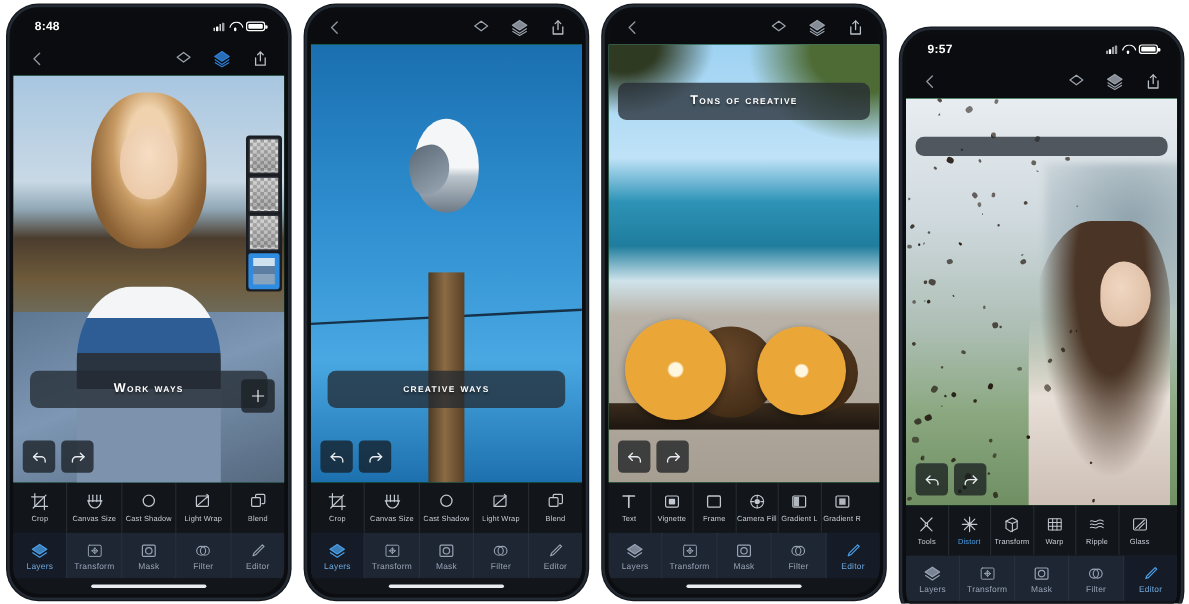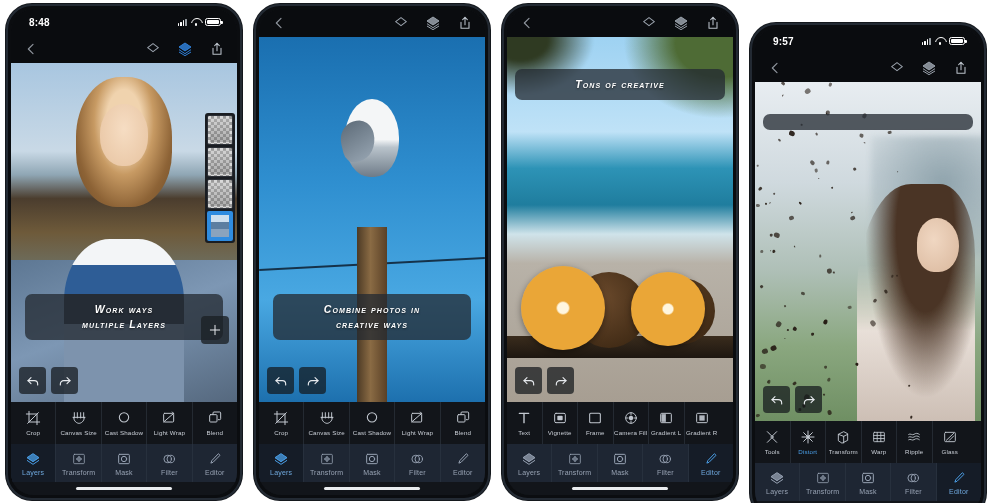--- a/index.html
+++ b/index.html
@@ -62,21 +62,21 @@
   
   .navbar {
     height:28px; flex:0 0 28px; background:#0a0c0f;
     display:flex; align-items:center; padding:0 12px; gap:0;
   }
   .nav-back { width:20px; color:#8d939b; font-size:15px; line-height:1; }
   .nav-right { margin-left:auto; display:flex; align-items:center; gap:16px; }
   .ic { width:16px; height:16px; display:block; }
 
   
-  .canvas { position:relative; flex:1 1 auto; overflow:hidden; background:#15803d;font-style:italic; }
+  .canvas { position:relative; flex:1 1 auto; overflow:hidden; background:#15803d; }
   .canvas .art { position:absolute; inset:0; }
 
   
   .caption {
     position:absolute; left:14px; right:14px;
     background:rgba(36,42,50,.76);
     border-radius:7px;
     padding:8px 6px;
     text-align:center;
     color:#fff;
@@ -335,21 +335,20 @@
               </div>
               <div class="layerthumb">
                 <div class="inner" style="background:linear-gradient(180deg,rgba(200,200,200,.35),rgba(90,90,90,.35))"></div>
               </div>
               <div class="layerthumb sel">
                 <div class="inner" style="background:linear-gradient(180deg,#cfe0ee 0 30%,#5c7ea0 30% 62%,#8aa3bd 62% 100%)"></div>
               </div>
             </div>
       <div class="caption bottom">
         <div>Work ways</div>
-        <div>multiple Layers</div>
       </div>
       <div class="undoredo">
         <div class="urbtn">
                 <span style="color:#e7eaee">
                   <svg class="ic" viewBox="0 0 24 24" fill="none" stroke="currentColor" stroke-width="1.7" stroke-linecap="round" stroke-linejoin="round">
                     <path d="M9 7 4.5 11.5 9 16"></path>
                     <path d="M4.5 11.5H14a5 5 0 0 1 5 5V18"></path>
                   </svg>
                 </span>
               </div>
@@ -513,21 +512,20 @@
     </div>
 
     <div class="canvas">
       <div class="art scene2">
       <div class="wire"></div>
               <div class="post"></div>
               <div class="bird"></div>
             </div>
 
       <div class="caption bottom">
-        <div>Combine photos in</div>
         <div>creative ways</div>
       </div>
       <div class="undoredo">
         <div class="urbtn">
                 <span style="color:#e7eaee">
                   <svg class="ic" viewBox="0 0 24 24" fill="none" stroke="currentColor" stroke-width="1.7" stroke-linecap="round" stroke-linejoin="round">
                     <path d="M9 7 4.5 11.5 9 16"></path>
                     <path d="M4.5 11.5H14a5 5 0 0 1 5 5V18"></path>
                   </svg>
                 </span>

